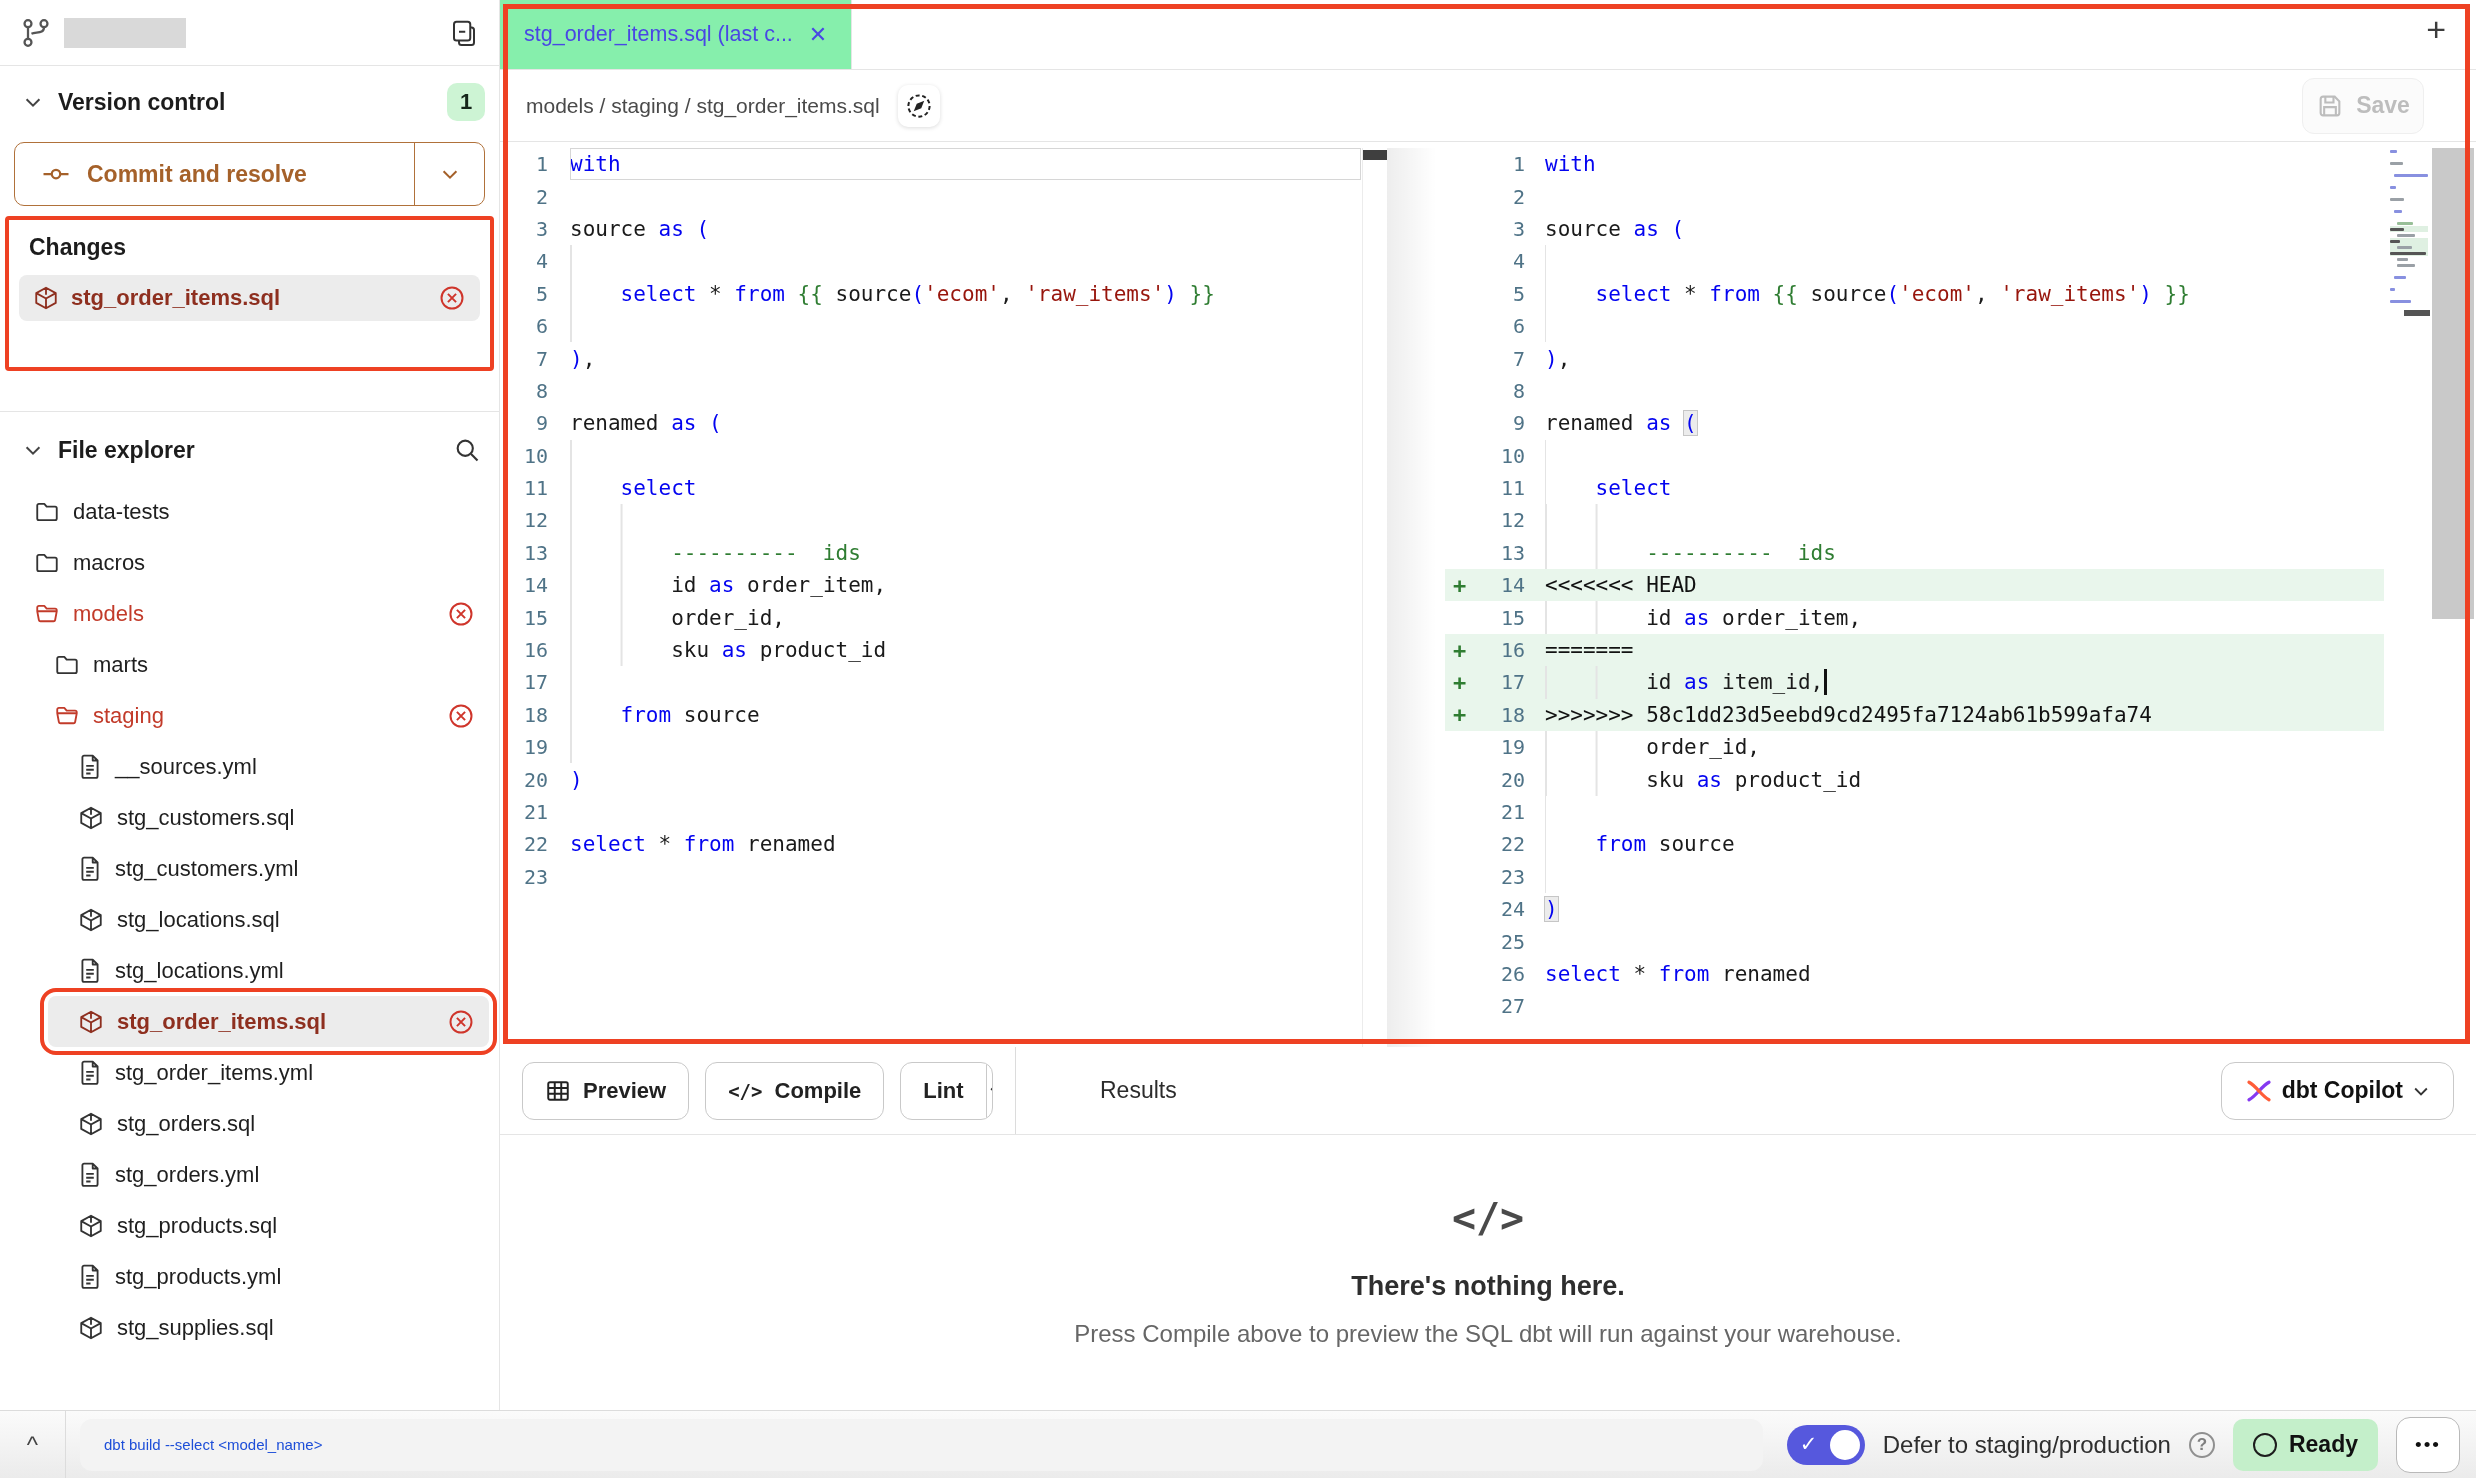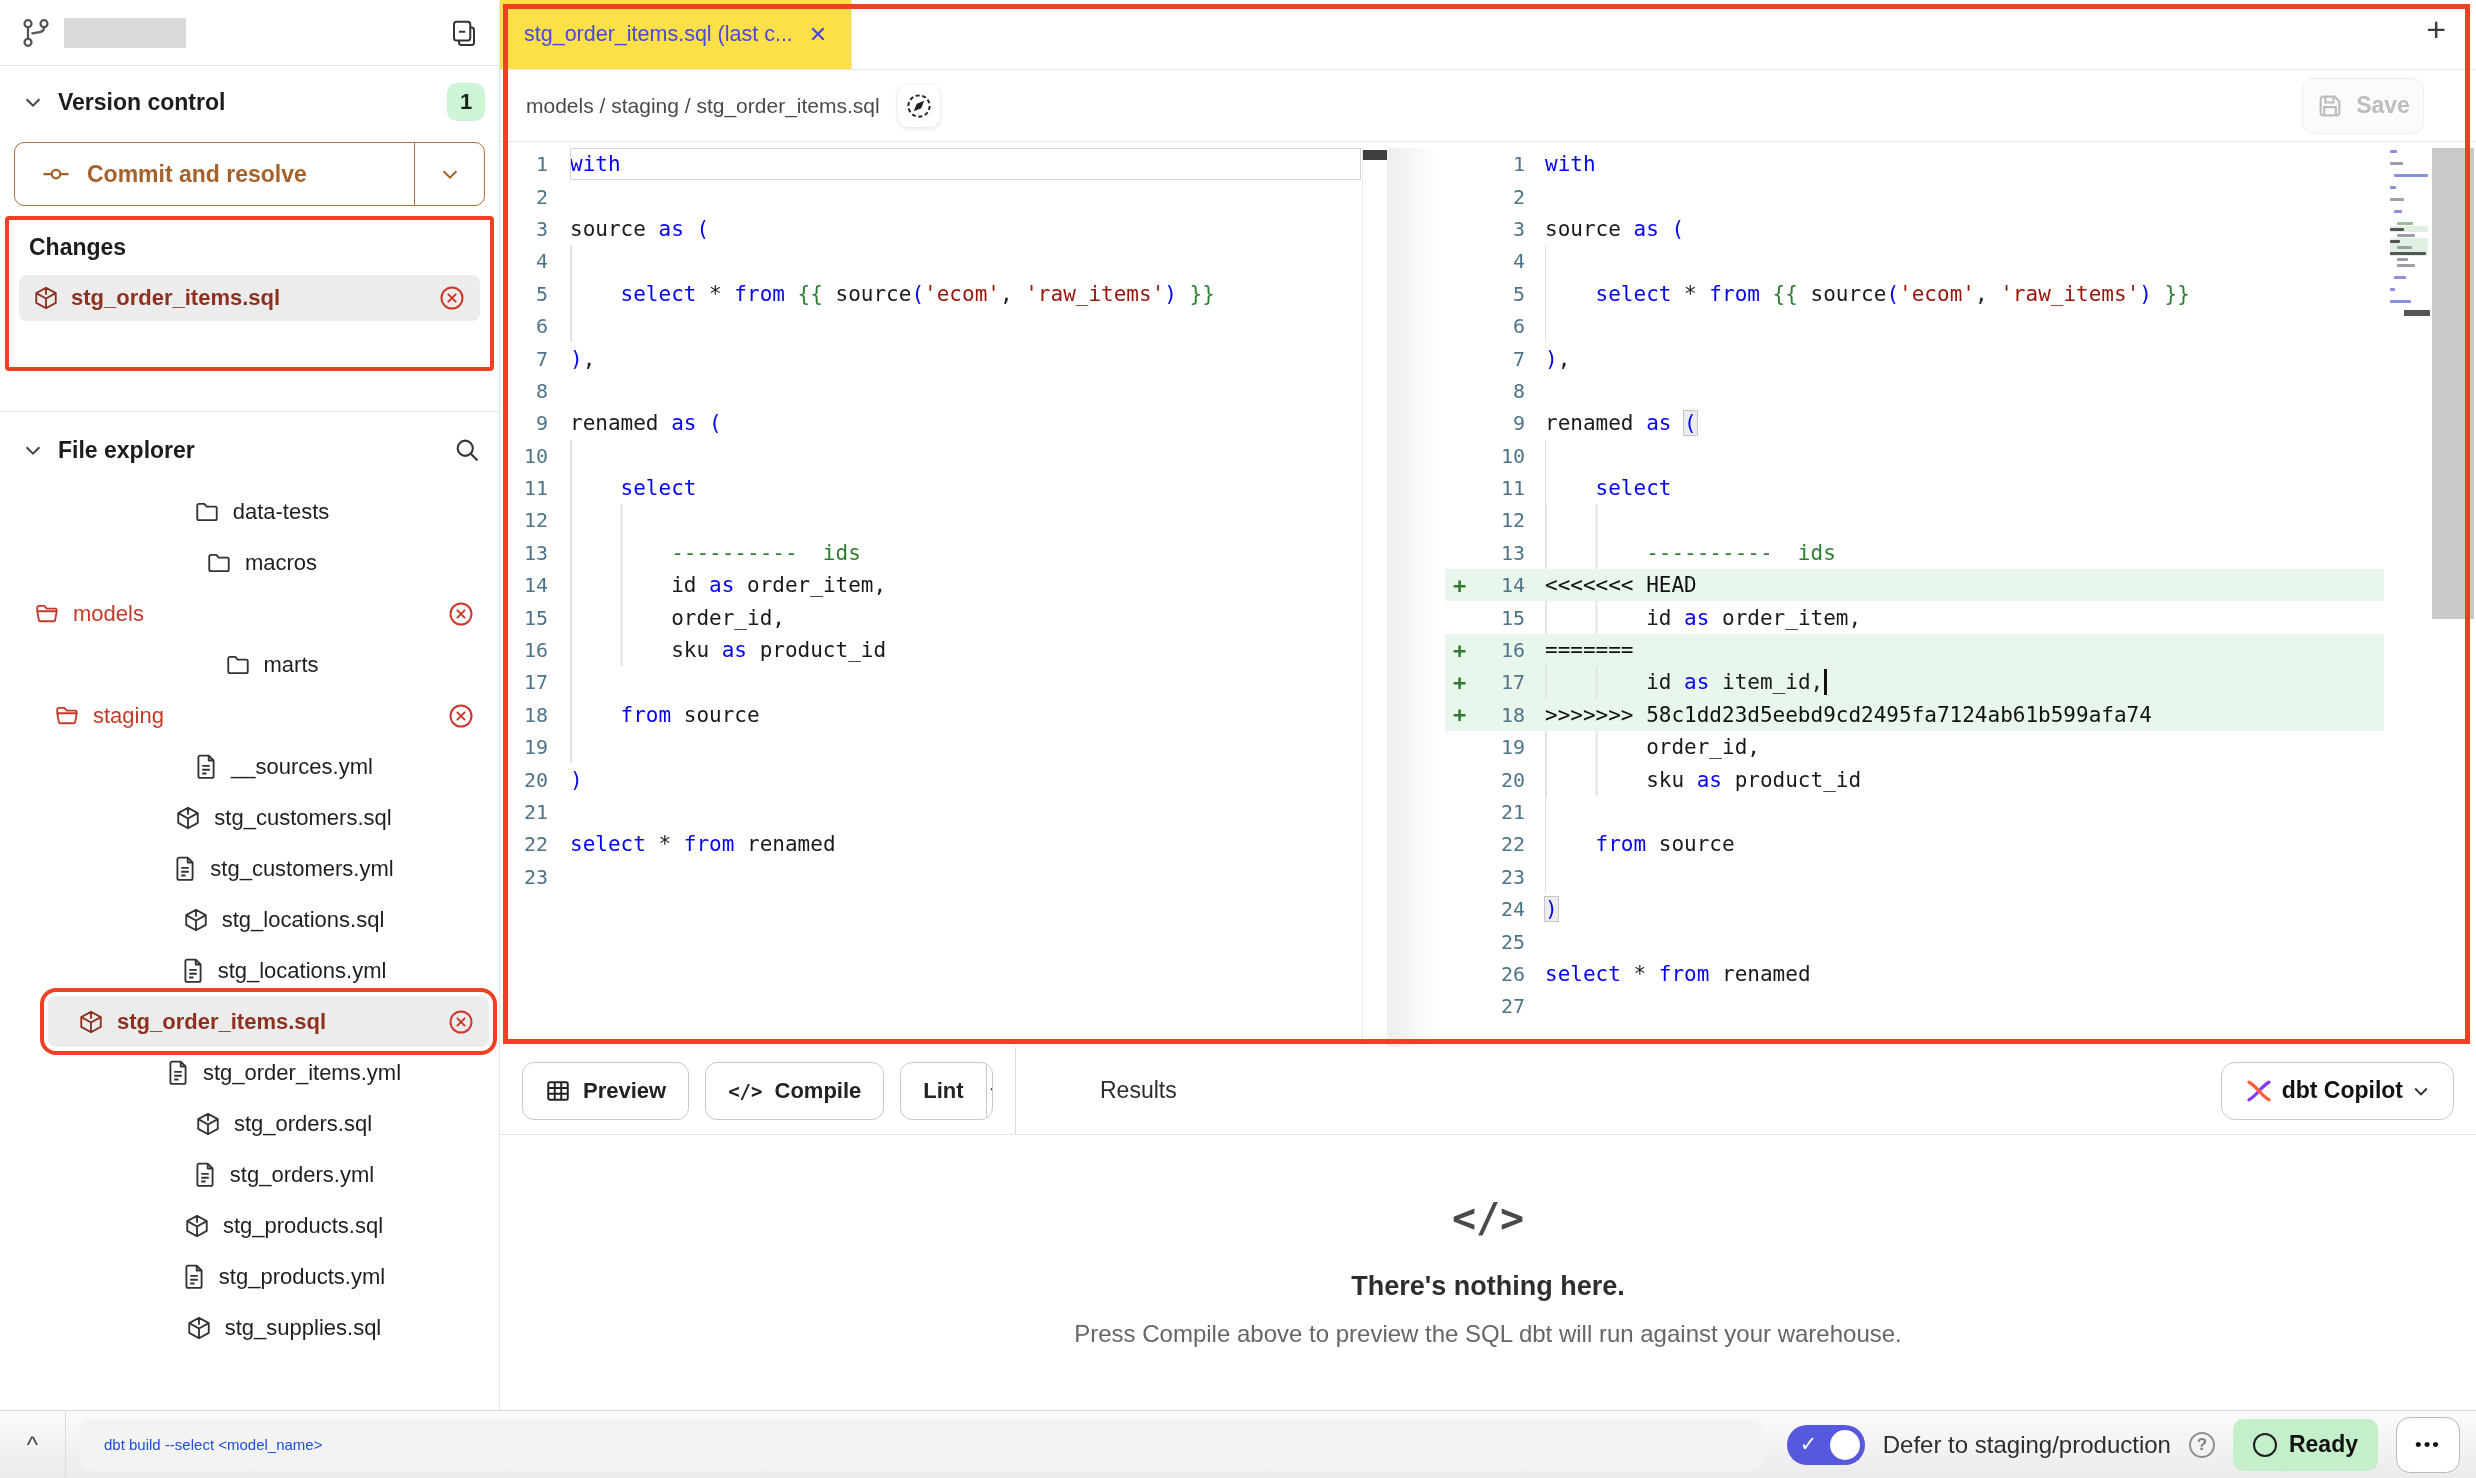--- a/index.html
+++ b/index.html
@@ -33,41 +33,41 @@
   .changes-block{margin:10px 5px 0 5px;border:4px solid var(--annot);border-radius:4px;padding:14px 10px 46px 10px;}
   .changes-label{font-size:23px;font-weight:700;color:#1c1c1c;margin-left:10px;}
   .change-item{margin-top:14px;height:46px;background:#ececec;border-radius:8px;display:flex;align-items:center;padding:0 14px;cursor:pointer;}
   .change-item .lbl{font-size:22px;font-weight:600;color:var(--darkred);margin-left:12px;}
   .change-item .spacer{flex:1}
 
   .fe-section{margin-top:40px;border-top:1px solid var(--border);padding-top:16px;flex:1;overflow:hidden;}
   .fe-head{display:flex;align-items:center;height:44px;margin:0 18px 14px 22px;}
   .fe-title{font-size:23px;font-weight:700;margin-left:14px;color:#1c1c1c;}
   .fe-head .spacer{flex:1}
-  .fe-row{height:51px;display:flex;align-items:center;cursor:pointer;margin:0 10px 0 0;justify-content:center;}
+  .fe-row{height:51px;display:flex;align-items:center;cursor:pointer;margin:0 10px 0 0;}
   .fe-row .lbl{font-size:22px;color:#1f1f1f;margin-left:13px;white-space:nowrap;}
   .fe-row.ind0{padding-left:34px}
   .fe-row.ind1{padding-left:54px}
   .fe-row.ind2{padding-left:78px}
   .fe-row.modified .lbl{color:var(--red);}
   .fe-row.modified .fic{color:var(--red);}
   .fe-row .spacer{flex:1}
   .fe-row .discard{margin-right:14px}
   .fe-row.selected{background:#ececec;border-radius:8px;margin-left:48px;padding-left:30px;}
   .fe-row.selected .lbl{color:var(--darkred);font-weight:600;}
   .fe-row.selected .fic{color:var(--darkred);}
   .fe-row.annotated{outline:4px solid var(--annot);outline-offset:4px;}
   .fic{color:#333;}
 
   
   .main{flex:1;display:flex;flex-direction:column;position:relative;background:#fff;min-width:0;}
   .annot-main{position:absolute;top:4px;left:3px;right:6px;height:1040px;border:5px solid var(--annot);pointer-events:none;z-index:60;}
 
   .tabbar{height:70px;display:flex;align-items:stretch;border-bottom:1px solid var(--border);position:relative;flex:none;}
-  .tab{display:flex;align-items:center;gap:16px;padding:0 24px;border-right:1px solid var(--border);background:#fde047;cursor:pointer;}
+  .tab{display:flex;align-items:center;gap:16px;padding:0 24px;border-right:1px solid var(--border);background:#86efac;cursor:pointer;}
   .tab-label{font-size:21.5px;color:var(--tabblue);}
   .tab-close{font-size:22px;color:var(--tabblue);cursor:pointer;}
   .newtab{position:absolute;right:30px;top:12px;font-size:34px;color:#3c3c3c;font-weight:400;cursor:pointer;line-height:1;}
 
   .pathbar{height:72px;display:flex;align-items:center;padding:0 26px;border-bottom:1px solid var(--border);flex:none;}
   .breadcrumb{font-size:21px;color:#4a4a4a;}
   .lineage-btn{margin-left:18px;width:42px;height:42px;border-radius:10px;background:#fff;box-shadow:0 1px 4px rgba(0,0,0,0.14);display:flex;align-items:center;justify-content:center;cursor:pointer;}
   .pathbar .spacer{flex:1}
   .save-btn{width:122px;height:56px;border-radius:12px;background:#fbfbfb;border:1px solid #efefef;display:flex;align-items:center;justify-content:center;gap:12px;margin-right:26px;cursor:default;}
   .save-label{font-size:23px;font-weight:600;color:#bdbdbd;}

